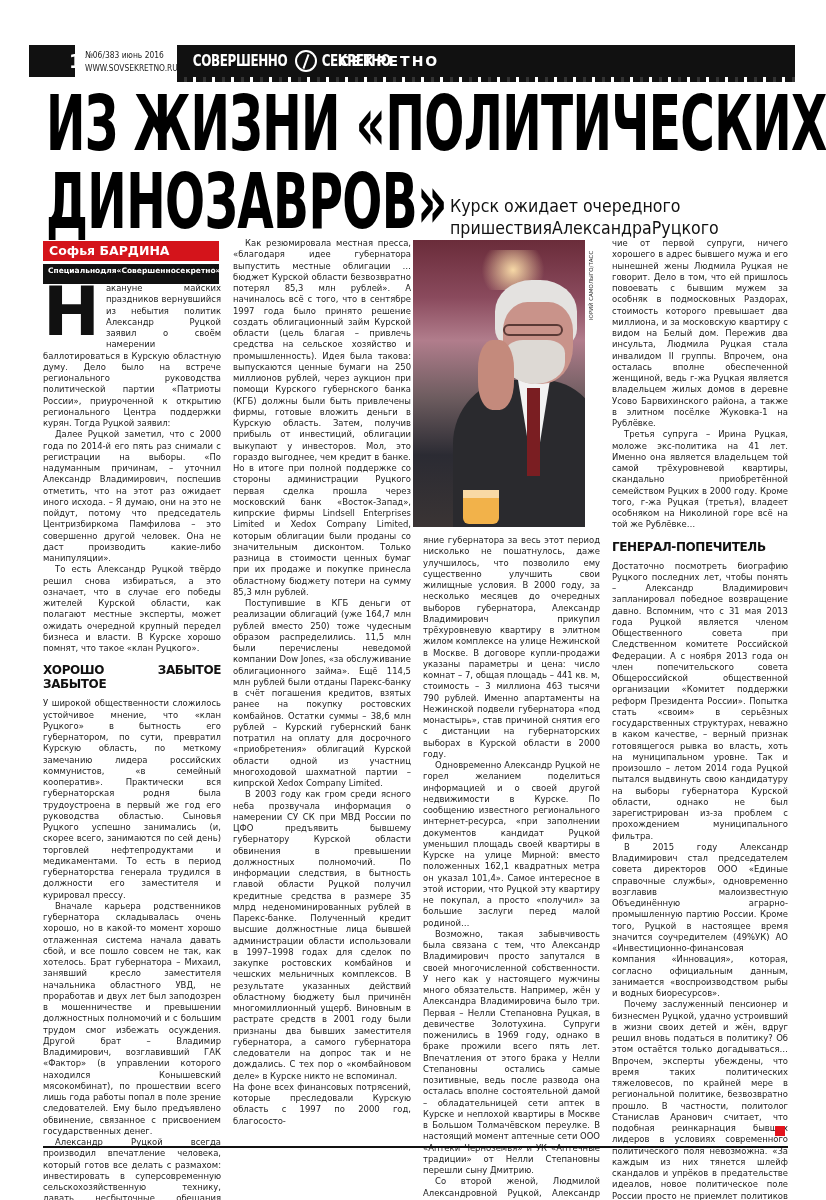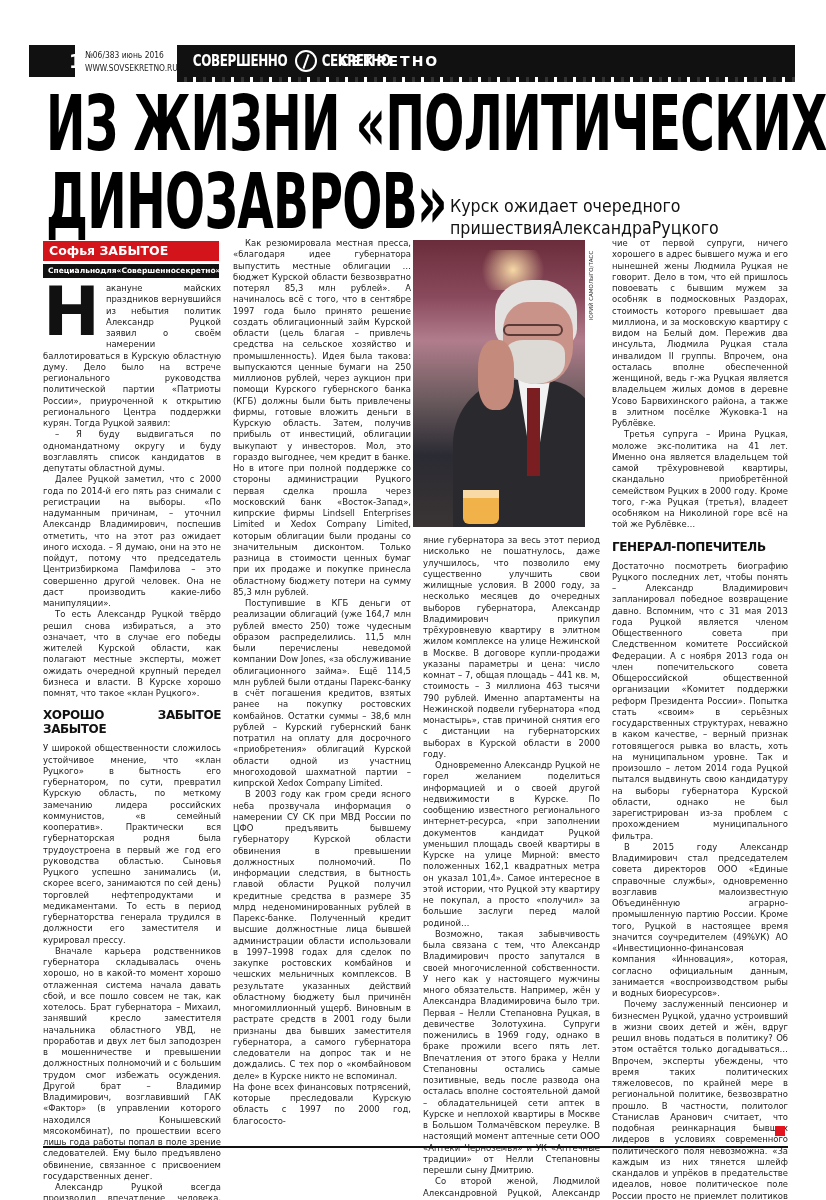--- a/index.html
+++ b/index.html
@@ -22,21 +22,21 @@
   .headline { position: absolute; left: 28px; top: 85px; width: 770px; font-family: "DejaVu Sans", sans-serif; font-weight: 900; color: #000; margin-left: 18px; }
   .hl1, .hl2 { display: block; font-size: 76px; line-height: 78px; letter-spacing: -1px; white-space: nowrap; transform-origin: left top; font-weight: bold; }
   .hl1 { transform: scaleX(0.62); }
   .hl2 { transform: scaleX(0.62); position: absolute; top: 78px; left: 0; }
   .subhead { position: absolute; left: 450px; top: 172px; font-family: "DejaVu Sans", sans-serif; font-size: 18px; line-height: 22px; color: #111; margin-top: 23px; }
   .subhead div { white-space: nowrap; transform: scaleX(0.88); transform-origin: left; }
 
   
   .byline { position: absolute; left: 43px; top: 241px; width: 176px; }
   .byline .name { background: #d4141b; color: #fff; font-family: "DejaVu Sans", sans-serif; font-weight: bold; font-size: 12.5px; height: 20px; line-height: 20px; padding-left: 6px; }
-  .byline .cred { background: #111; color: #fff; font-size: 7.5px; font-weight: bold; height: 14px; line-height: 14px; padding-left: 5px; margin-top: 3px; white-space: nowrap; overflow: hidden; }
+  .byline .cred { background: #111; color: #fff; font-size: 7.5px; font-weight: bold; height: 20px; line-height: 14px; padding-left: 5px; margin-top: 3px; white-space: nowrap; overflow: hidden; }
 
   
   .col { position: absolute; font-family: "DejaVu Sans Condensed","DejaVu Sans", sans-serif; font-size: 9.4px; line-height: 11.25px; color: #222; text-align: justify; hyphens: manual; }
   .col p { margin: 0; text-indent: 12px; }
   .col p.noind { text-indent: 0; }
   .col h3 { font-family: "DejaVu Sans", sans-serif; font-weight: bold; font-size: 12px; line-height: 14px; margin: 10px 0 6px; color: #111; letter-spacing: -0.4px; text-indent: 0; }
   .col1 { left: 43px; top: 282px; width: 178px; }
   .col2 { left: 233px; top: 237px; width: 178px; }
   .col3 { left: 423px; top: 534px; width: 177px; }
   .col4 { left: 612px; top: 237px; width: 176px; }
@@ -82,27 +82,26 @@
 <div class="headline">
   <span class="hl1">ИЗ ЖИЗНИ «ПОЛИТИЧЕСКИХ</span>
   <span class="hl2">ДИНОЗАВРОВ»</span>
 </div>
 <div class="subhead">
   <div>Курск ожидает очередного</div>
   <div>пришествияАлександраРуцкого</div>
 </div>
 
 <div class="byline">
-  <div class="name">Софья ЗАБЫТОЕ</div>
+  <div class="name">Софья БАРДИНА</div>
   <div class="cred">Специальнодля«Совершенносекретно»</div>
 </div>
 
 <div class="col col1">
   <p class="noind"><span class="dropcap">Н</span><span>акануне майских праздников вернувшийся из небытия политик Александр Руцкой заявил о своём намерении баллотироваться в Курскую областную думу. Дело было на встрече регионального руководства политической партии «Патриоты России», приуроченной к открытию регионального Центра поддержки курян. Тогда Руцкой заявил:</span></p>
-  <p>– Я буду выдвигаться по одномандатному округу и буду возглавлять список кандидатов в депутаты областной думы.</p>
   <p>Далее Руцкой заметил, что с 2000 года по 2014-й его пять раз снимали с регистрации на выборы. «По надуманным причинам, – уточнил Александр Владимирович, поспешив отметить, что на этот раз ожидает иного исхода. – Я думаю, они на это не пойдут, потому что председатель Центризбиркома Памфилова – это совершенно другой человек. Она не даст производить какие-либо манипуляции».</p>
   <p>То есть Александр Руцкой твёрдо решил снова избираться, а это означает, что в случае его победы жителей Курской области, как полагают местные эксперты, может ожидать очередной крупный передел бизнеса и власти. В Курске хорошо помнят, что такое «клан Руцкого».</p>
   <h3>ХОРОШО ЗАБЫТОЕ ЗАБЫТОЕ</h3>
   <p class="noind">У широкой общественности сложилось устойчивое мнение, что «клан Руцкого» в бытность его губернатором, по сути, превратил Курскую область, по меткому замечанию лидера российских коммунистов, «в семейный кооператив». Практически вся губернаторская родня была трудоустроена в первый же год его руководства областью. Сыновья Руцкого успешно занимались (и, скорее всего, занимаются по сей день) торговлей нефтепродуктами и медикаментами. То есть в период губернаторства генерала трудился в должности его заместителя и курировал прессу.</p>
   <p>Вначале карьера родственников губернатора складывалась очень хорошо, но в какой-то момент хорошо отлаженная система начала давать сбой, и все пошло совсем не так, как хотелось. Брат губернатора – Михаил, занявший кресло заместителя начальника областного УВД, не проработав и двух лет был заподозрен в мошенничестве и превышении должностных полномочий и с большим трудом смог избежать осуждения. Другой брат – Владимир Владимирович, возглавивший ГАК «Фактор» (в управлении которого находился Конышевский мясокомбинат), по прошествии всего лишь года работы попал в поле зрение следователей. Ему было предъявлено обвинение, связанное с присвоением государственных денег.</p>
   <p>Александр Руцкой всегда производил впечатление человека, который готов все делать с размахом: инвестировать в суперсовременную сельскохозяйственную технику, давать несбыточные обещания «превратить область во второй Кувейт», разрабатывать и реализовывать сложные финансовые операции, покупать элитную недвижимость, поговаривают даже за пределами нашей любимой родины!</p>
 </div>
 
 <div class="col col2">
   <p>Как резюмировала местная пресса, «благодаря идее губернатора выпустить местные облигации … бюджет Курской области безвозвратно потерял 85,3 млн рублей». А начиналось всё с того, что в сентябре 1997 года было принято решение создать облигационный займ Курской области (цель благая – привлечь средства на сельское хозяйство и промышленность). Идея была такова: выпускаются ценные бумаги на 250 миллионов рублей, через аукцион при помощи Курского губернского банка (КГБ) должны были быть привлечены фирмы, готовые вложить деньги в Курскую область. Затем, получив прибыль от инвестиций, облигации выкупают у инвесторов. Мол, это гораздо выгоднее, чем кредит в банке. Но в итоге при полной поддержке со стороны администрации Руцкого первая сделка прошла через московский банк «Восток-Запад», кипрские фирмы Lindsell Enterprises Limited и Xedox Company Limited, которым облигации были проданы со значительным дисконтом. Только разница в стоимости ценных бумаг при их продаже и покупке принесла областному бюджету потери на сумму 85,3 млн рублей.</p>

